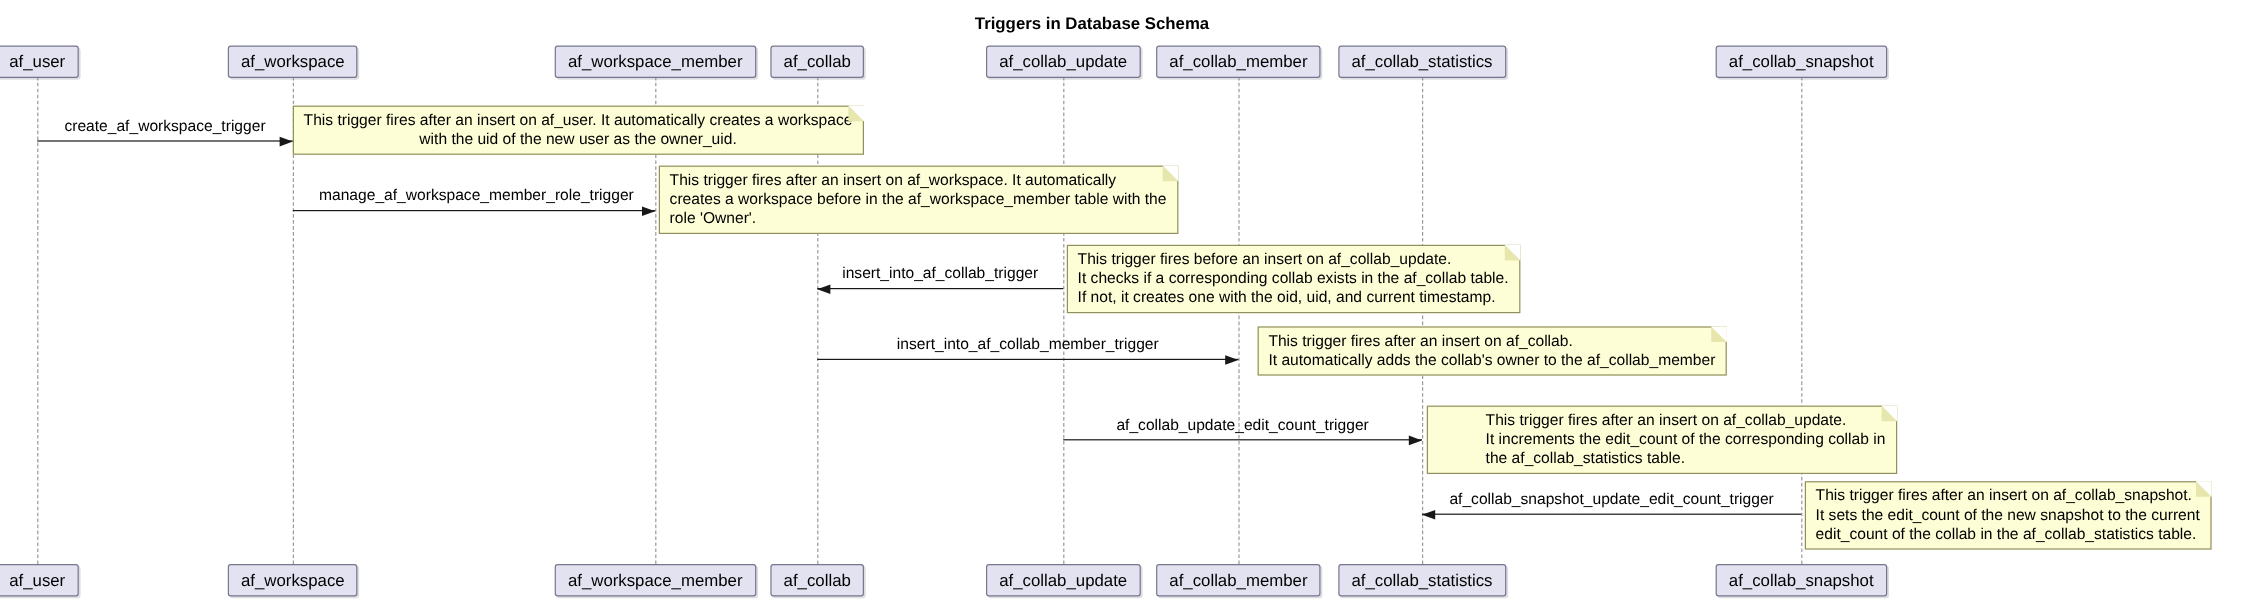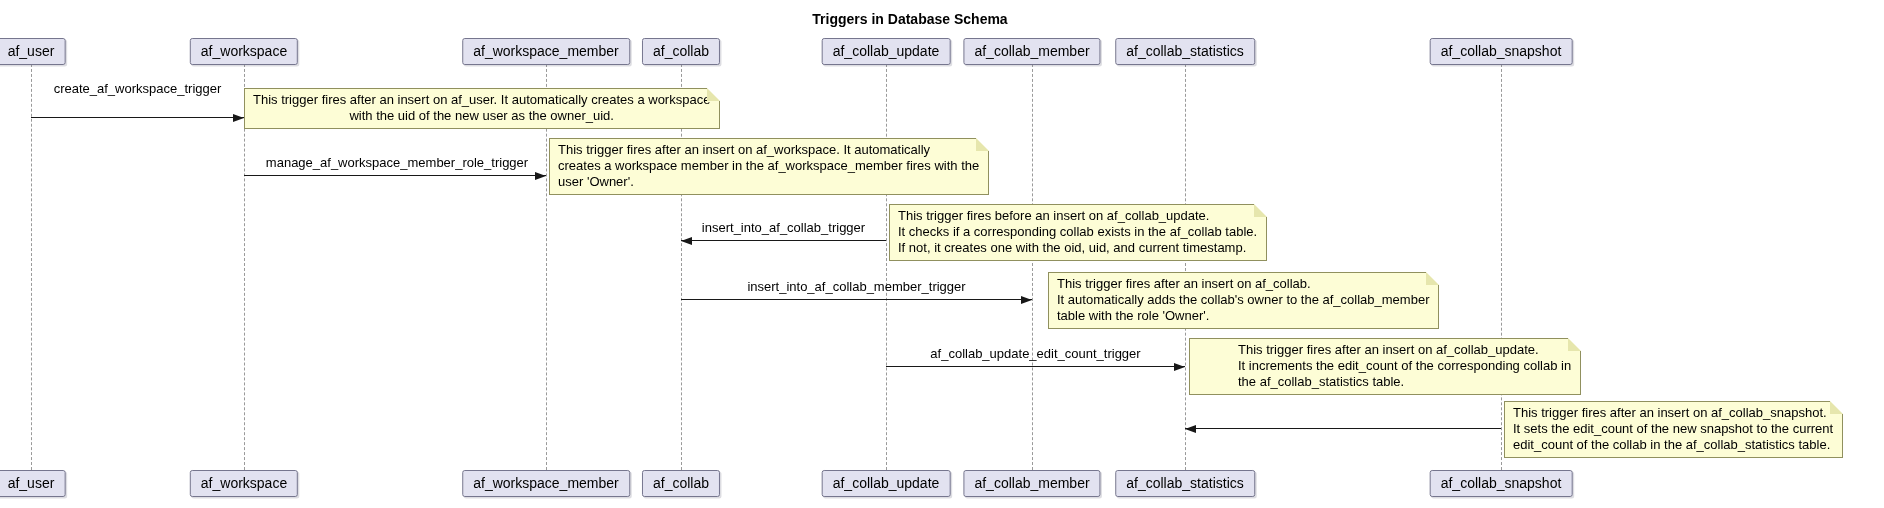--- a/index.html
+++ b/index.html
@@ -82,60 +82,60 @@
     <div class="lifeline" style="left: 885.5px;"></div>
     <div class="lifeline" style="left: 1031.5px;"></div>
     <div class="lifeline" style="left: 1184.5px;"></div>
     <div class="lifeline" style="left: 1500.5px;"></div>
     <div class="note" style="left: 244px; top: 88px; text-align: center;">
       <div class="note-line">This trigger fires after an insert on af_user. It automatically creates a workspace</div>
       <div class="note-line">with the uid of the new user as the owner_uid.</div>
     </div>
     <div class="note" style="left: 549px; top: 138px;">
       <div class="note-line">This trigger fires after an insert on af_workspace. It automatically</div>
-      <div class="note-line">creates a workspace member in the af_workspace_member fires with the</div>
-      <div class="note-line">user 'Owner'.</div>
+      <div class="note-line">creates a workspace before in the af_workspace_member table with the</div>
+      <div class="note-line">role 'Owner'.</div>
     </div>
     <div class="note" style="left: 889px; top: 204px;">
       <div class="note-line">This trigger fires before an insert on af_collab_update.</div>
       <div class="note-line">It checks if a corresponding collab exists in the af_collab table.</div>
       <div class="note-line">If not, it creates one with the oid, uid, and current timestamp.</div>
     </div>
     <div class="note" style="left: 1036px; top: 272px; margin-left: 12px;">
       <div class="note-line">This trigger fires after an insert on af_collab.</div>
       <div class="note-line">It automatically adds the collab's owner to the af_collab_member</div>
-      <div class="note-line">table with the role 'Owner'.</div>
     </div>
     <div class="note" style="left: 1189px; top: 338px; padding-left: 48px;">
       <div class="note-line">This trigger fires after an insert on af_collab_update.</div>
       <div class="note-line">It increments the edit_count of the corresponding collab in</div>
       <div class="note-line">the af_collab_statistics table.</div>
     </div>
     <div class="note" style="left: 1504px; top: 401px;">
       <div class="note-line">This trigger fires after an insert on af_collab_snapshot.</div>
       <div class="note-line">It sets the edit_count of the new snapshot to the current</div>
       <div class="note-line">edit_count of the collab in the af_collab_statistics table.</div>
     </div>
     <div class="mline" style="left: 31px; width: 213px; top: 117px;"></div>
     <div class="head head-r" style="left: 233px; top: 113.5px;"></div>
-    <div class="mlabel" style="left: 137.5px; top: 81px;">create_af_workspace_trigger</div>
+    <div class="mlabel" style="left: 137.5px; top: 97px;">create_af_workspace_trigger</div>
     <div class="mline" style="left: 244px; width: 302px; top: 175px;"></div>
     <div class="head head-r" style="left: 535px; top: 171.5px;"></div>
     <div class="mlabel" style="left: 397px; top: 155px;">manage_af_workspace_member_role_trigger</div>
     <div class="mline" style="left: 681px; width: 205px; top: 240px;"></div>
     <div class="head head-l" style="left: 681px; top: 236.5px;"></div>
     <div class="mlabel" style="left: 783.5px; top: 220px;">insert_into_af_collab_trigger</div>
     <div class="mline" style="left: 681px; width: 351px; top: 299px;"></div>
     <div class="head head-r" style="left: 1021px; top: 295.5px;"></div>
     <div class="mlabel" style="left: 856.5px; top: 279px;">insert_into_af_collab_member_trigger</div>
     <div class="mline" style="left: 886px; width: 299px; top: 366px;"></div>
     <div class="head head-r" style="left: 1174px; top: 362.5px;"></div>
     <div class="mlabel" style="left: 1035.5px; top: 346px;">af_collab_update_edit_count_trigger</div>
     <div class="mline" style="left: 1185px; width: 316px; top: 428px;"></div>
     <div class="head head-l" style="left: 1185px; top: 424.5px;"></div>
+    <div class="mlabel" style="left: 1343px; top: 408px;">af_collab_snapshot_update_edit_count_trigger</div>
     <div class="pbox" style="left: 31px; top: 38px;">af_user</div>
     <div class="pbox" style="left: 31px; top: 470px;">af_user</div>
     <div class="pbox" style="left: 244px; top: 38px;">af_workspace</div>
     <div class="pbox" style="left: 244px; top: 470px;">af_workspace</div>
     <div class="pbox" style="left: 546px; top: 38px;">af_workspace_member</div>
     <div class="pbox" style="left: 546px; top: 470px;">af_workspace_member</div>
     <div class="pbox" style="left: 681px; top: 38px;">af_collab</div>
     <div class="pbox" style="left: 681px; top: 470px;">af_collab</div>
     <div class="pbox" style="left: 886px; top: 38px;">af_collab_update</div>
     <div class="pbox" style="left: 886px; top: 470px;">af_collab_update</div>

